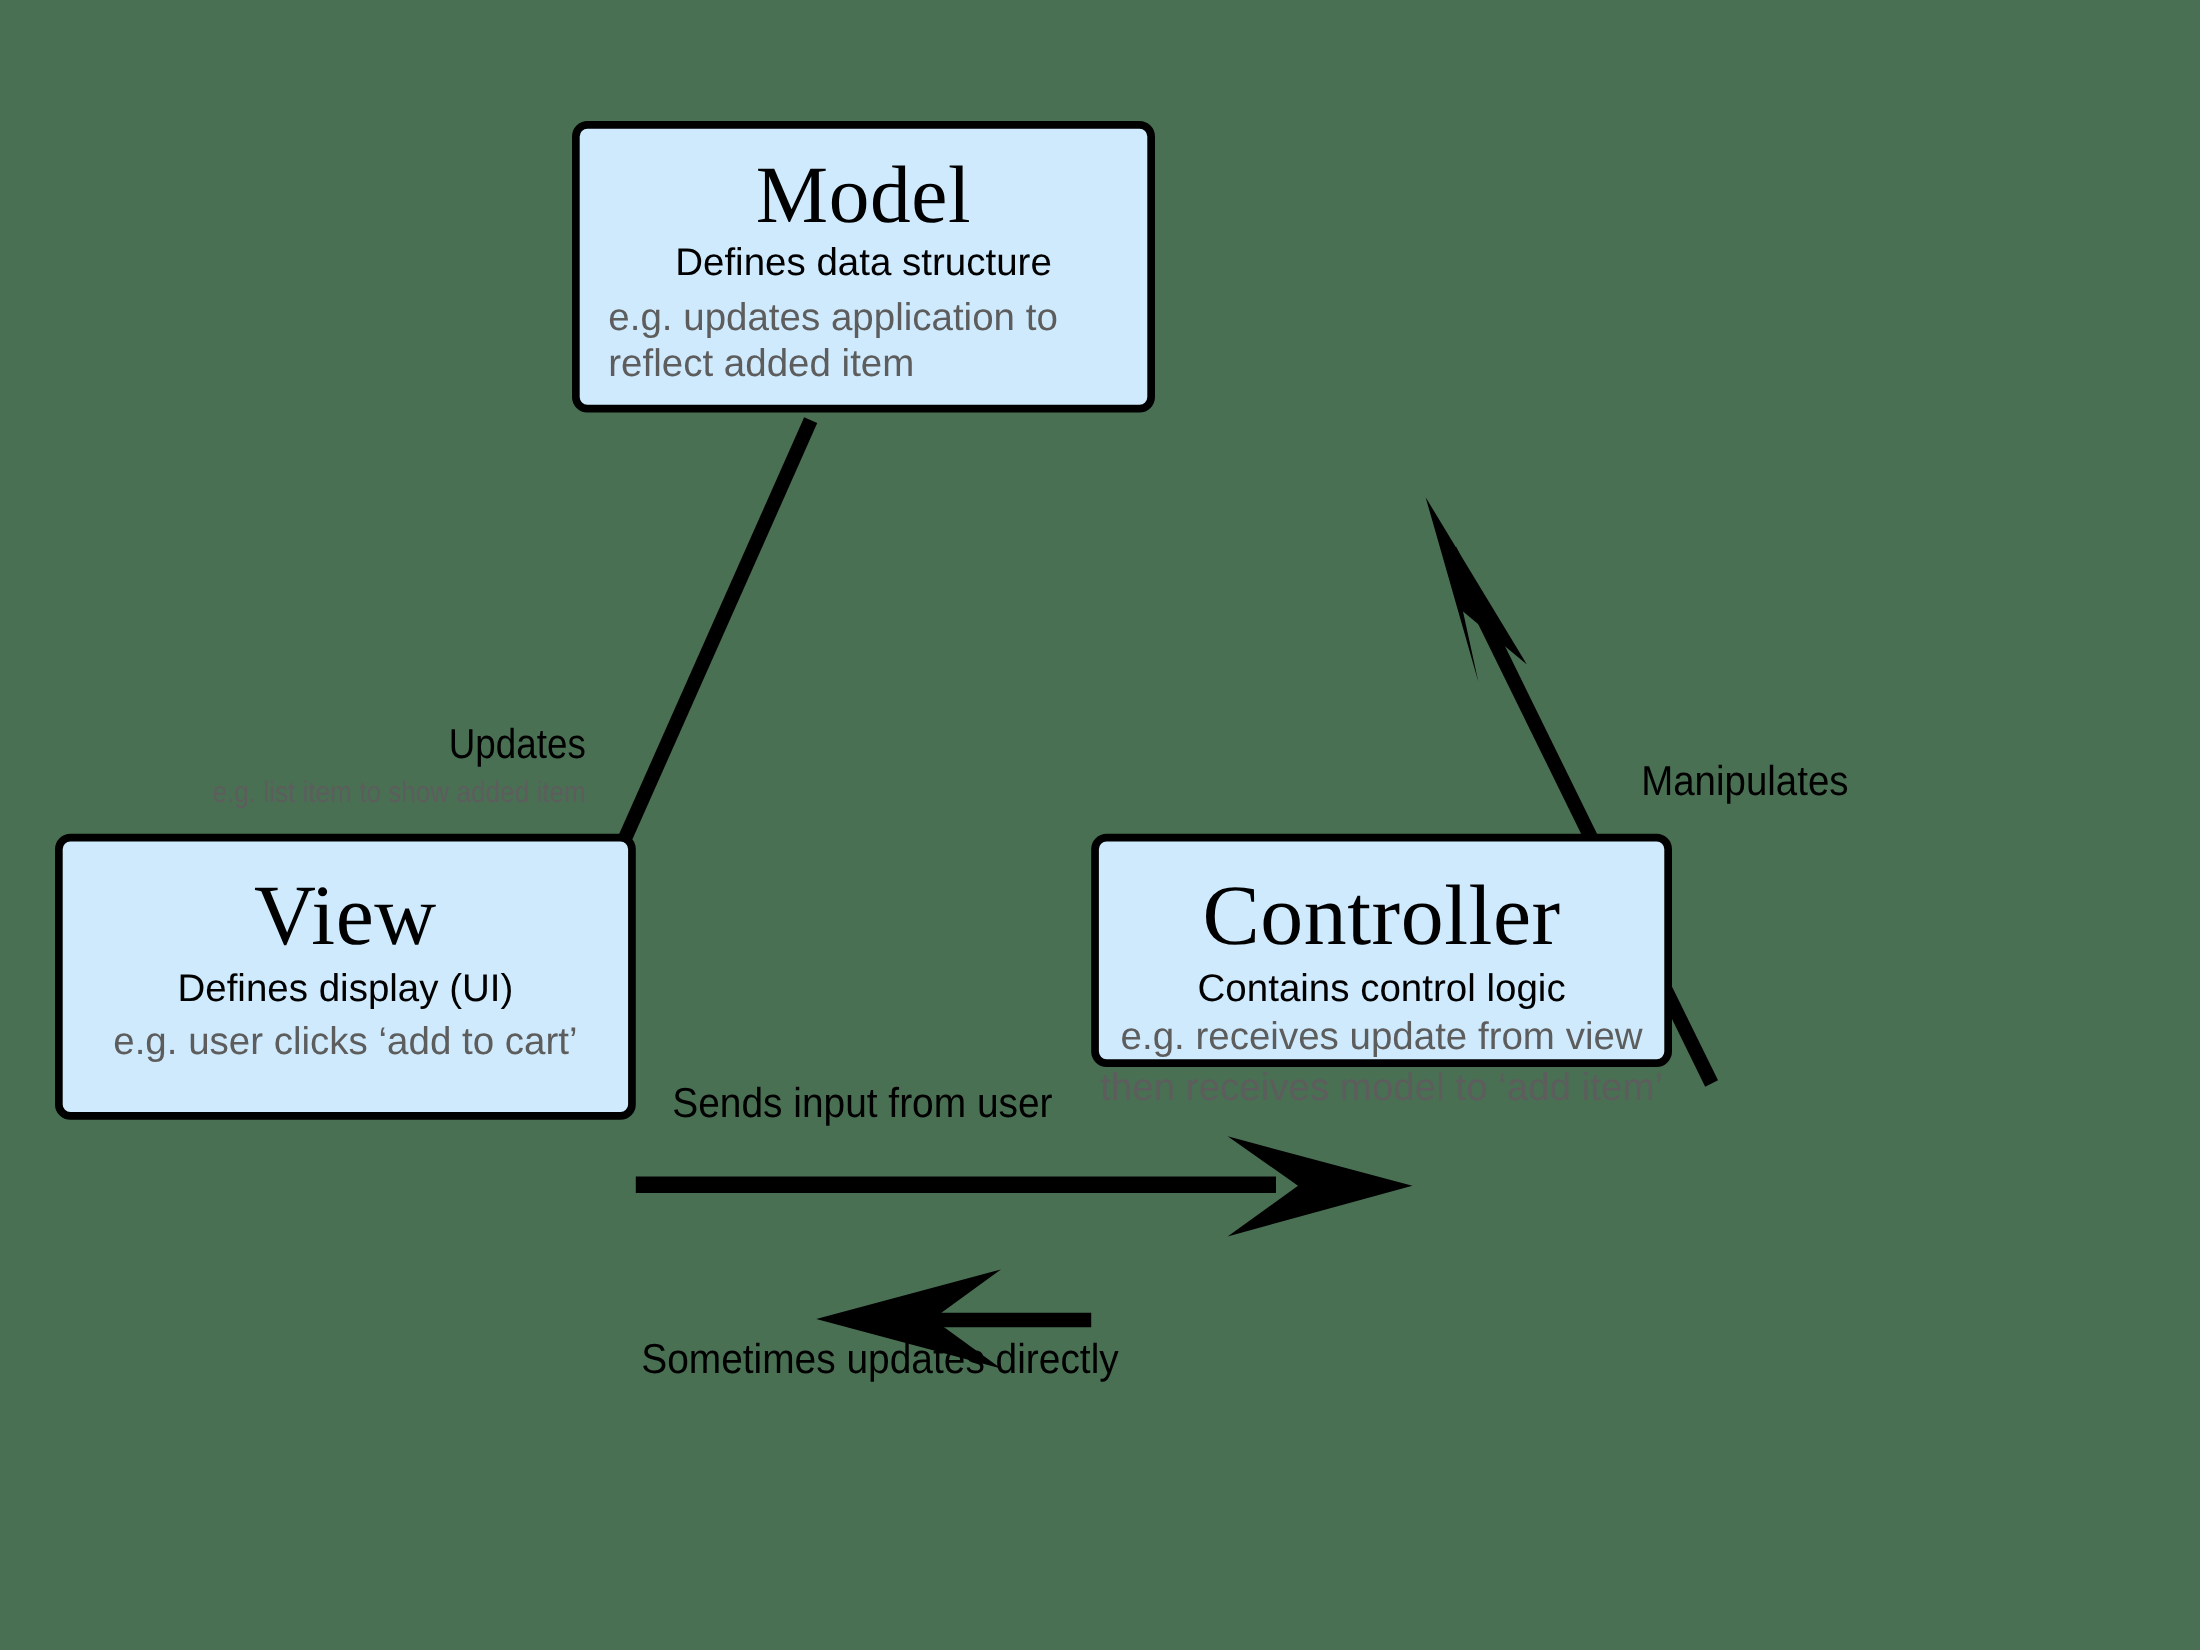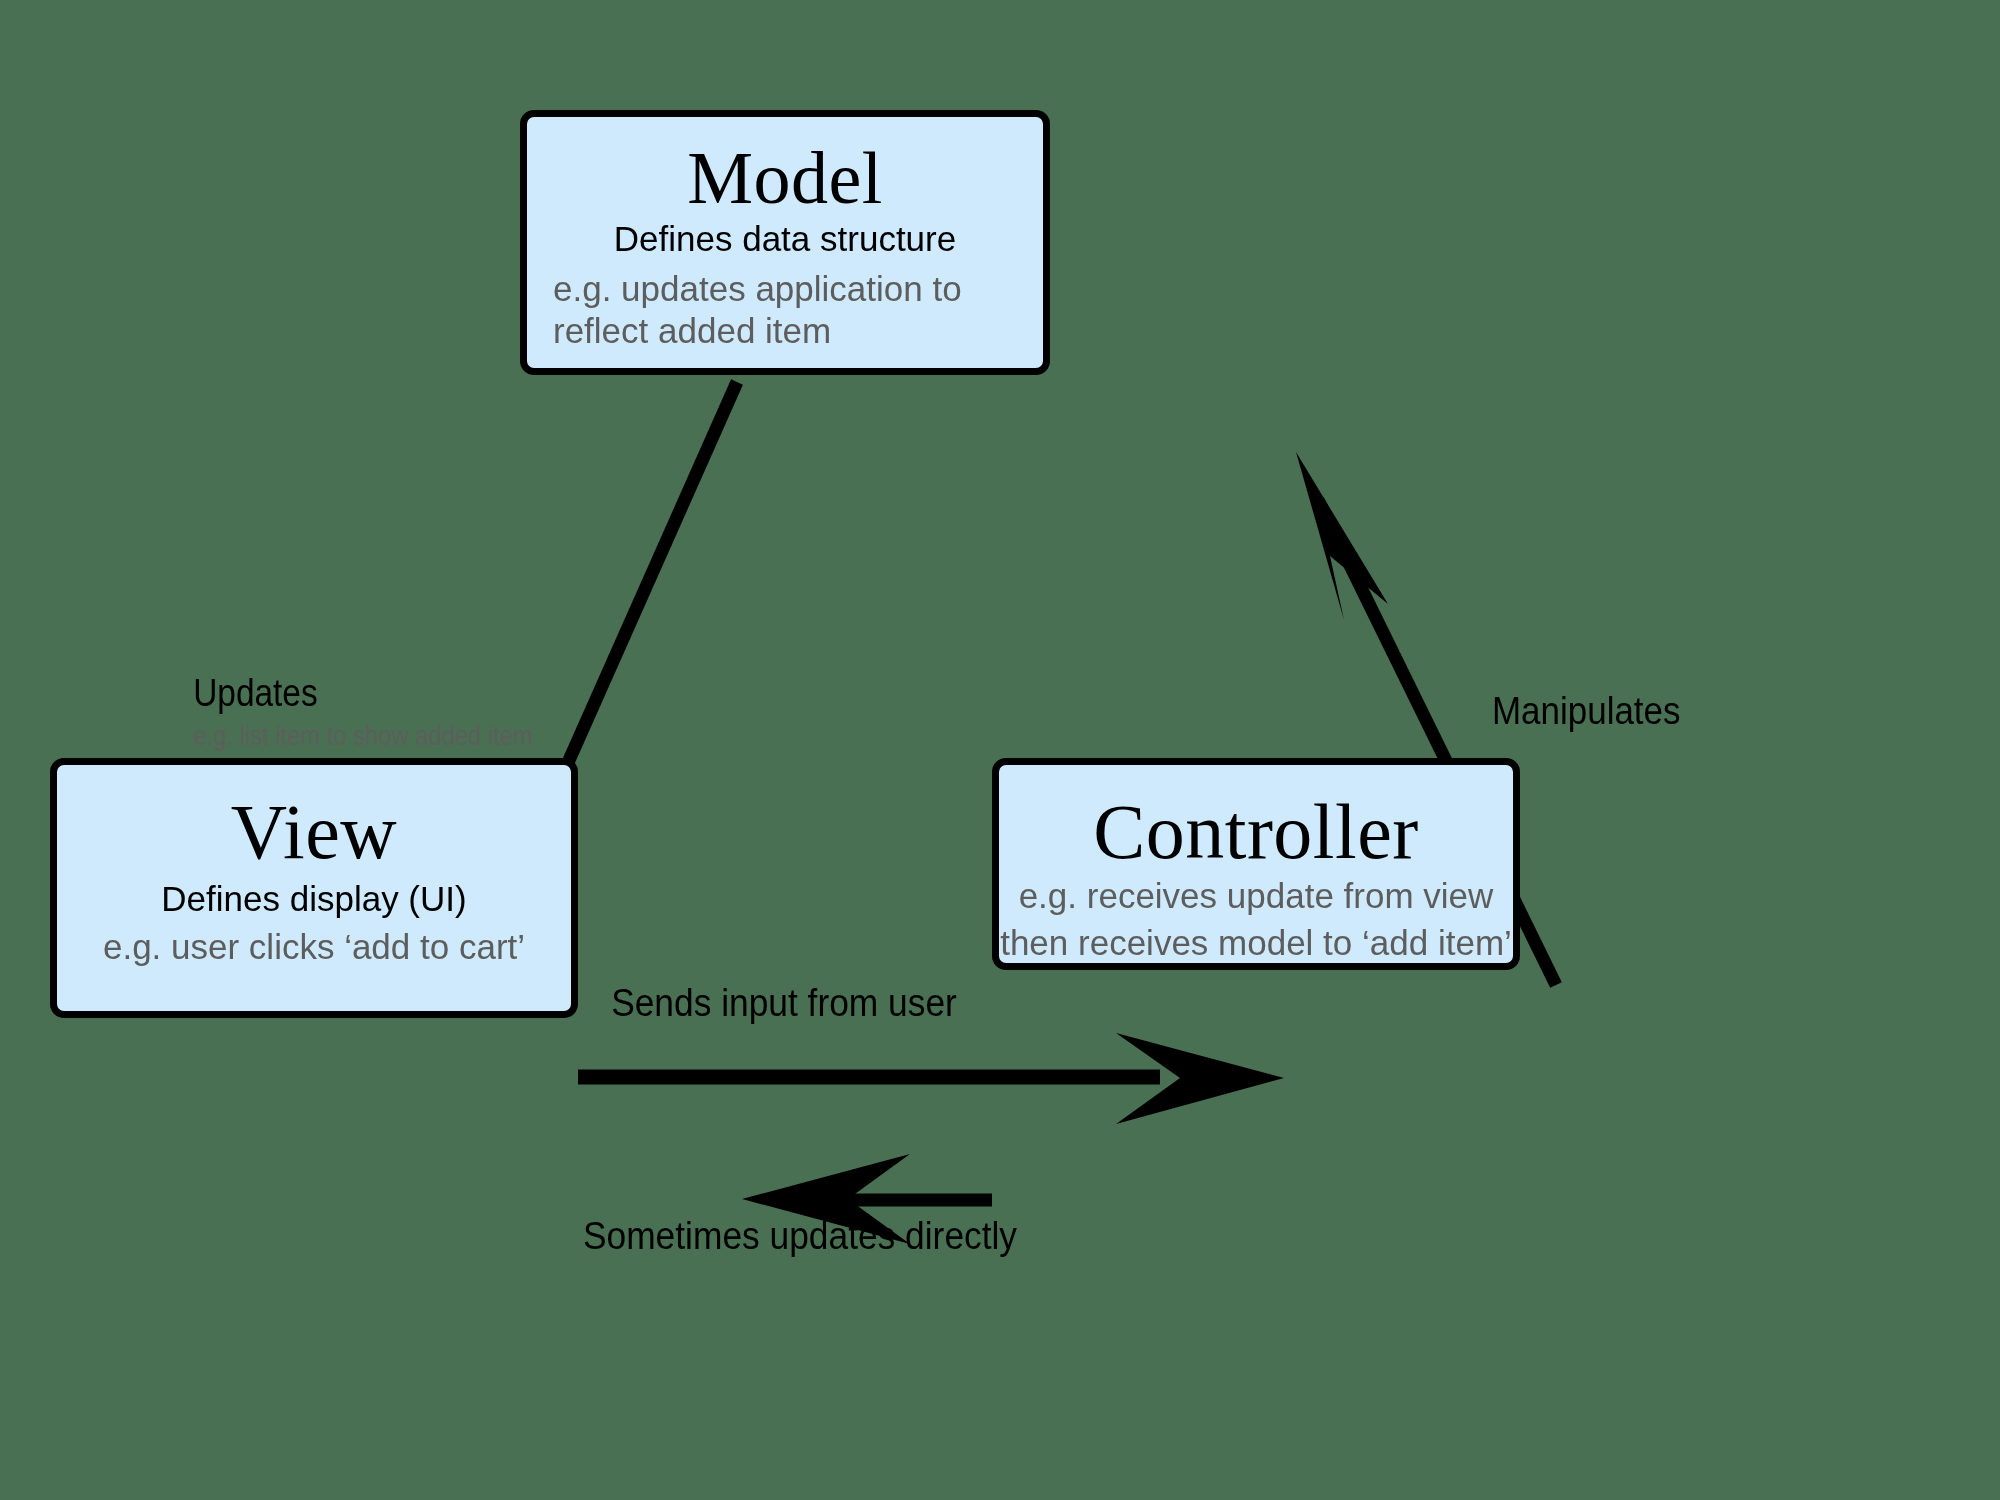--- a/index.html
+++ b/index.html
@@ -100,21 +100,21 @@
     display: block;
     font-family: "Liberation Sans", sans-serif;
     color: #000000;
   }
   .edge-label .sub {
     display: block;
     font-family: "Liberation Sans", sans-serif;
     color: #5d5d5d;
   }
 
-  #label-updates { left: 170px; top: 672px; text-align: left; }
+  #label-updates { left: 170px; top: 656px; text-align: right; }
   #label-updates .main { font-size: 38px; transform: scaleX(0.88); transform-origin: center; }
   #label-updates .sub  { font-size: 27px; margin-top: 6px; transform: scaleX(0.88); transform-origin: center; }
 
   #label-manipulates { left: 1492px; top: 690px; }
   #label-manipulates .main { font-size: 38px; transform: scaleX(0.92); transform-origin: left; }
 
   #label-sends { left: 784px; top: 982px; transform: translateX(-50%); }
   #label-sends .main { font-size: 38px; transform: scaleX(0.93); transform-origin: center; }
 
   #label-sometimes { left: 800px; top: 1215px; transform: translateX(-50%); }
@@ -164,20 +164,21 @@
   </div>
 
   <div class="node" id="node-model">
     <div class="title">Model</div>
     <div class="subtitle">Defines data structure</div>
     <div class="eg">e.g. updates application to reflect added item</div>
   </div>
 
   <div class="node" id="node-controller">
     <div class="title">Controller</div>
+    <div class="subtitle">Contains control logic</div>
     <div class="eg">e.g. receives update from view</div>
     <div class="eg">then receives model to ‘add item’</div>
   </div>
 
   <div class="edge-label" id="label-updates">
     <span class="main">Updates</span>
     <span class="sub">e.g. list item to show added item</span>
   </div>
 
   <div class="edge-label" id="label-manipulates">

